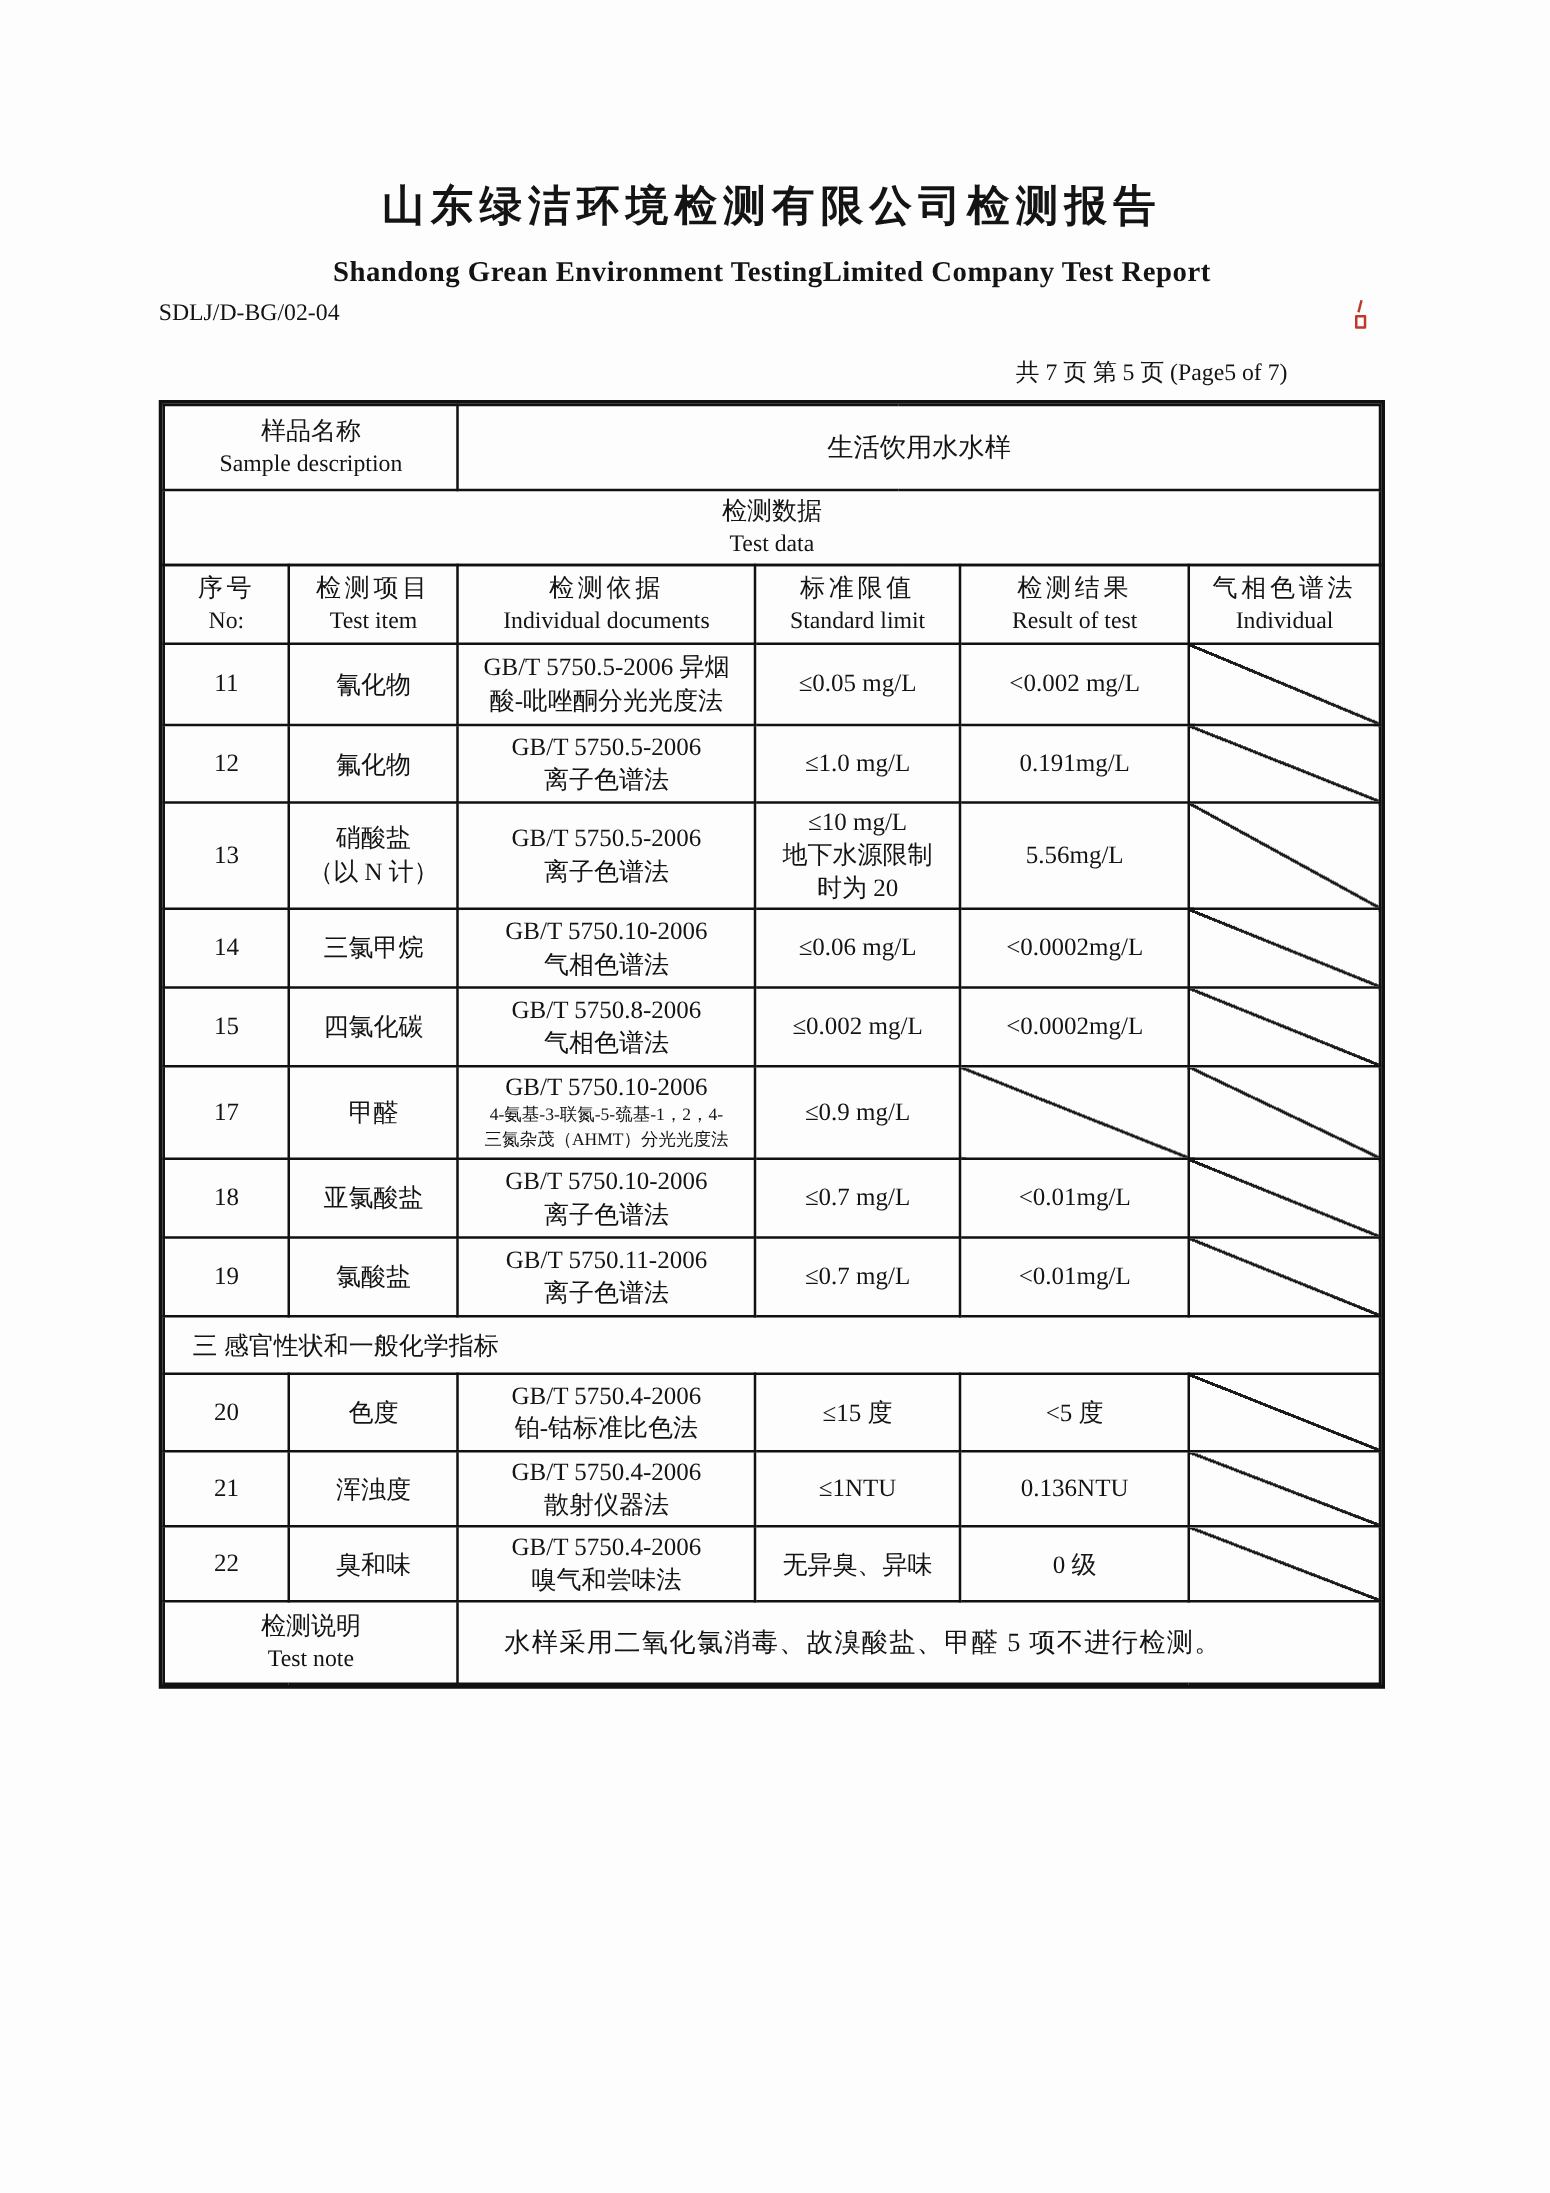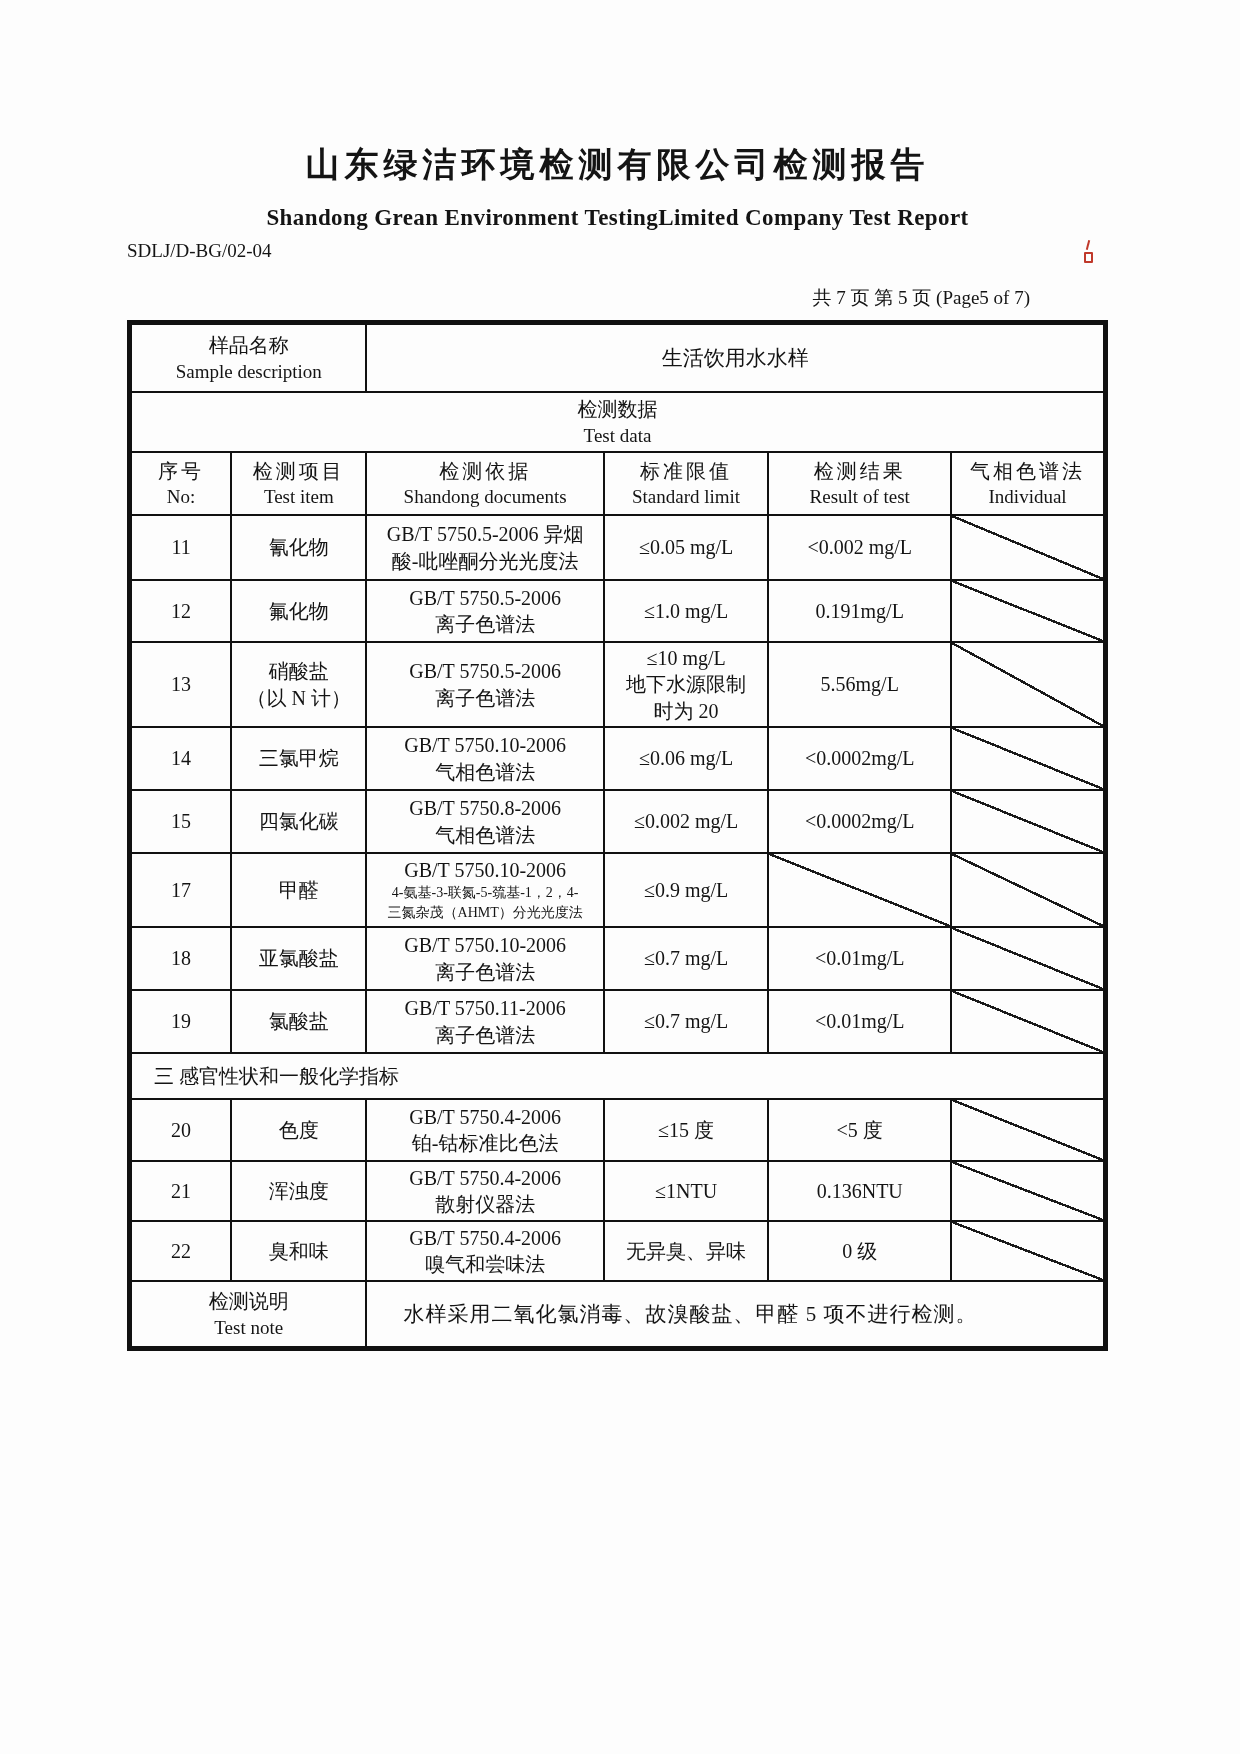--- a/index.html
+++ b/index.html
@@ -135,21 +135,21 @@
           <td>
             <span class="ln zh-sp">序号</span>
             <span class="ln en">No:</span>
           </td>
           <td>
             <span class="ln zh-sp">检测项目</span>
             <span class="ln en">Test item</span>
           </td>
           <td>
             <span class="ln zh-sp">检测依据</span>
-            <span class="ln en">Shandong documents</span>
+            <span class="ln en">Individual documents</span>
           </td>
           <td>
             <span class="ln zh-sp">标准限值</span>
             <span class="ln en">Standard limit</span>
           </td>
           <td>
             <span class="ln zh-sp">检测结果</span>
             <span class="ln en">Result of test</span>
           </td>
           <td>

